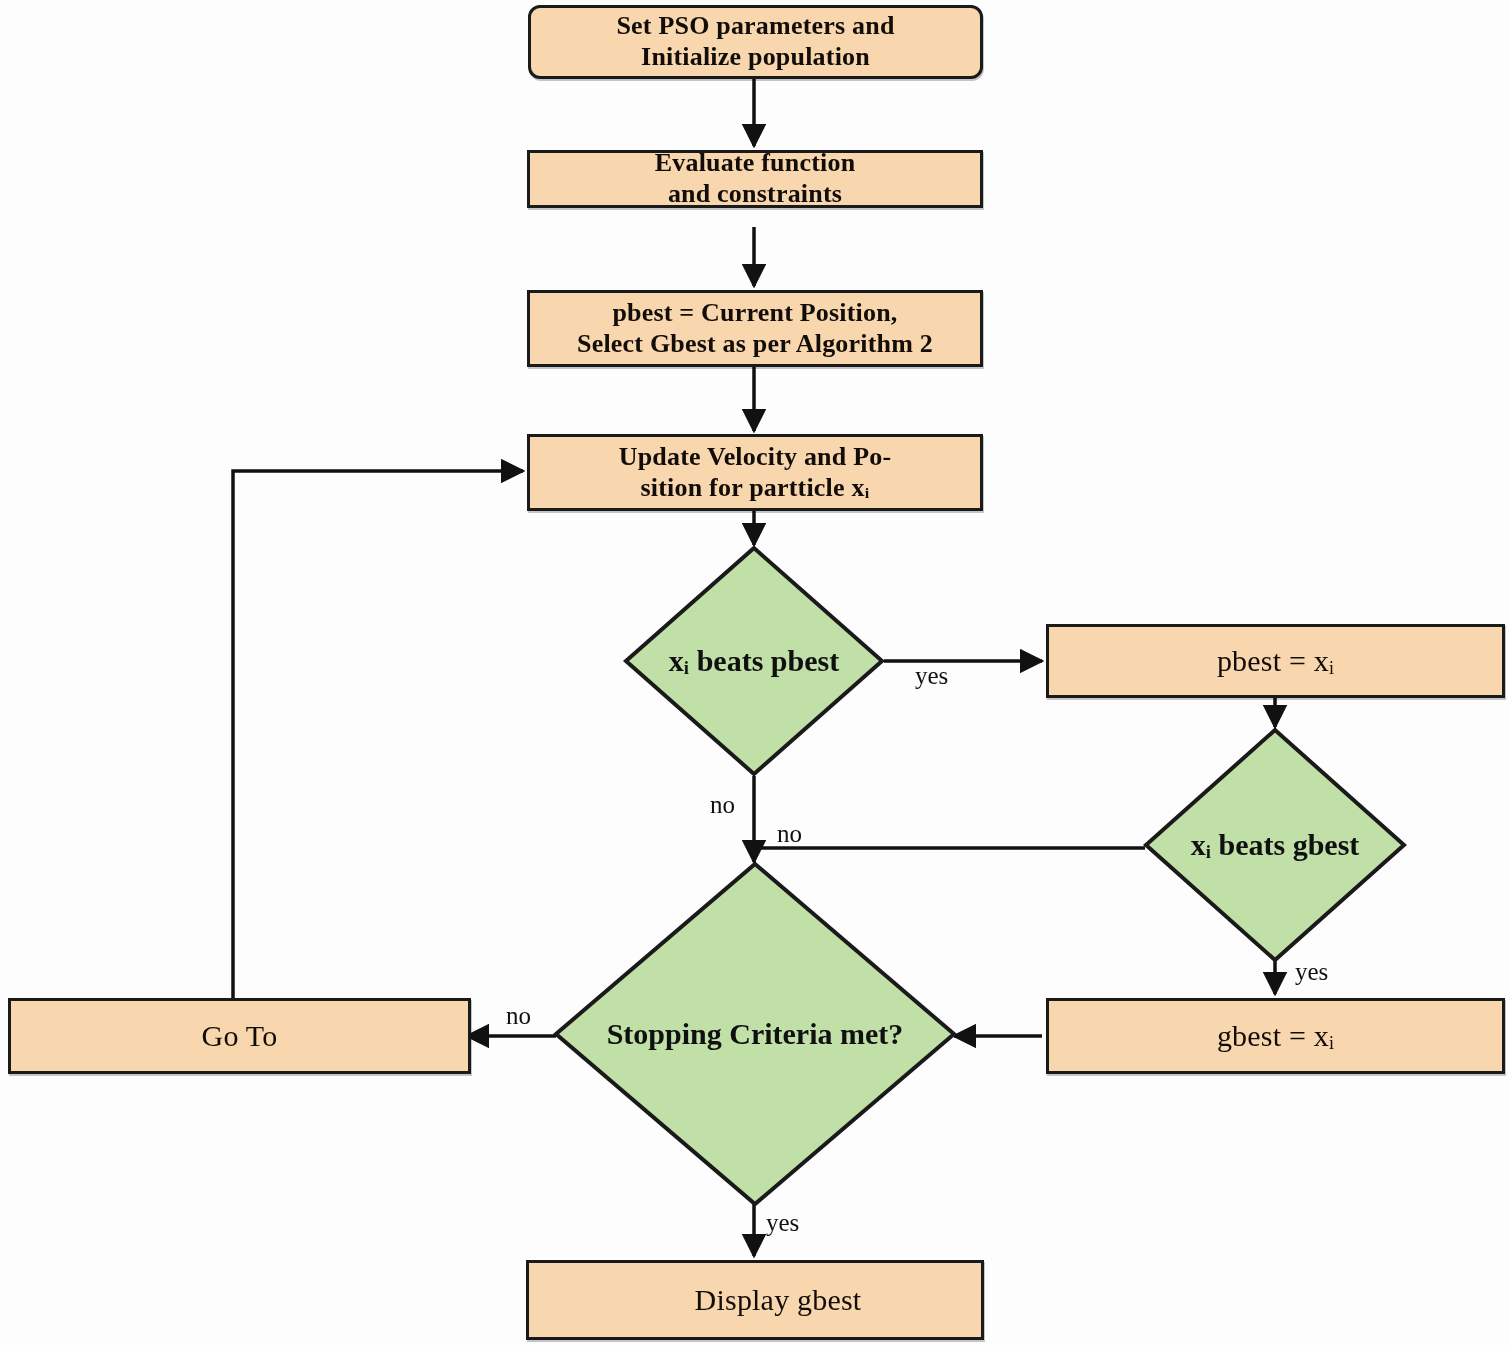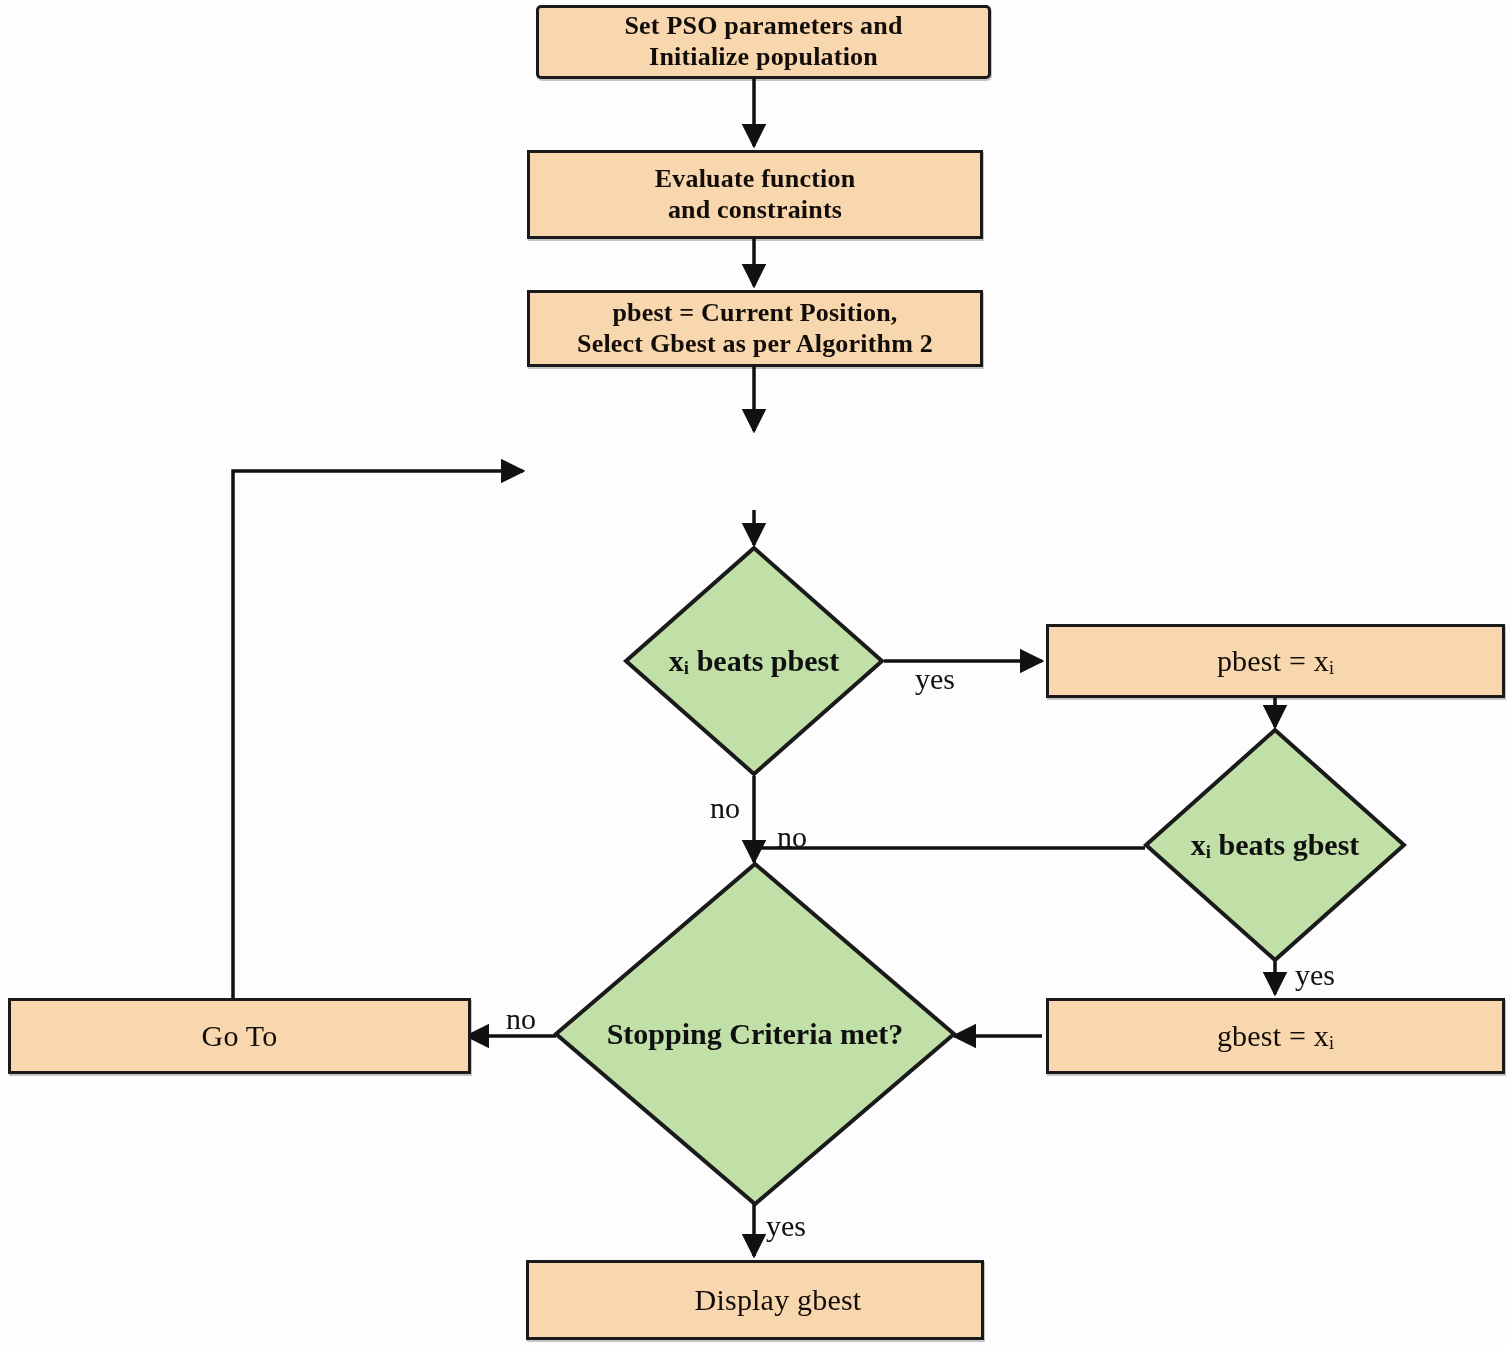--- a/index.html
+++ b/index.html
@@ -34,22 +34,21 @@
   }
   .proc {
     background: #f8d6ae;
     border: 3px solid #1a1a1a;
     font-size: 26px;
     font-weight: 700;
     letter-spacing: 0.2px;
     box-shadow: 1px 2px 0 rgba(0,0,0,0.22);
   }
   .proc.rounded {
-    border-radius: 5px;
-    margin-left: 8px;
+    border-radius: 12px;
   }
   .proc.plain {
     font-weight: 400;
     font-size: 30px;
   }
   .diamond-wrap {
     position: absolute;
     pointer-events: none;
     font-weight: bold;
   }
@@ -65,21 +64,21 @@
     height: 100%;
     display: flex;
     align-items: center;
     justify-content: center;
     font-size: 30px;
     color: #101010;
     white-space: nowrap;
   }
   .edge-label {
     position: absolute;
-    font-size: 30px;
+    font-size: 25px;
     color: #111111;
     font-family: "Liberation Serif", "DejaVu Serif", serif;
     white-space: nowrap;
   }
 </style>
 </head>
 <body>
 
 <div id="canvas">
 
@@ -117,34 +116,40 @@
     <line x1="754" y1="1202" x2="754" y2="1256" stroke="#111111" stroke-width="3.5" marker-end="url(#arrow)"></line>
   </svg>
 
   <div class="node proc rounded" style="left:528px; top:5px; width:455px; height:74px;">
     <div>
       <span>Set PSO parameters and</span><br>
       <span>Initialize population</span>
     </div>
   </div>
 
-  <div class="node proc" style="left:527px; top:150px; width:456px; height:89px;">
+  <div class="node proc" style="left:527px; top:150px; width:456px; height:58px;">
     <div>
       <span>Evaluate function</span><br>
       <span>and constraints</span>
     </div>
   </div>
 
   <div class="node proc" style="left:527px; top:290px; width:456px; height:77px;">
     <div>
       <span>pbest = Current Position,</span><br>
       <span>Select Gbest as per Algorithm 2</span>
     </div>
   </div>
 
+  <div class="node proc" style="left:527px; top:434px; width:456px; height:77px;">
+    <div>
+      <span>Update Velocity and Po-</span><br>
+      <span>sition for partticle xᵢ</span>
+    </div>
+  </div>
 
   <div class="diamond-wrap" style="left:624px; top:546px; width:260px; height:230px;">
     <svg width="260" height="230" viewBox="0 0 260 230">
       <polygon points="130,2 258,115 130,228 2,115" fill="#c0e0a8" stroke="#1a1a1a" stroke-width="4"></polygon>
     </svg>
     <div class="diamond-label">xᵢ beats pbest</div>
   </div>
 
   <div class="node proc plain" style="left:1046px; top:624px; width:459px; height:74px;">
     <span>pbest = xᵢ</span>

